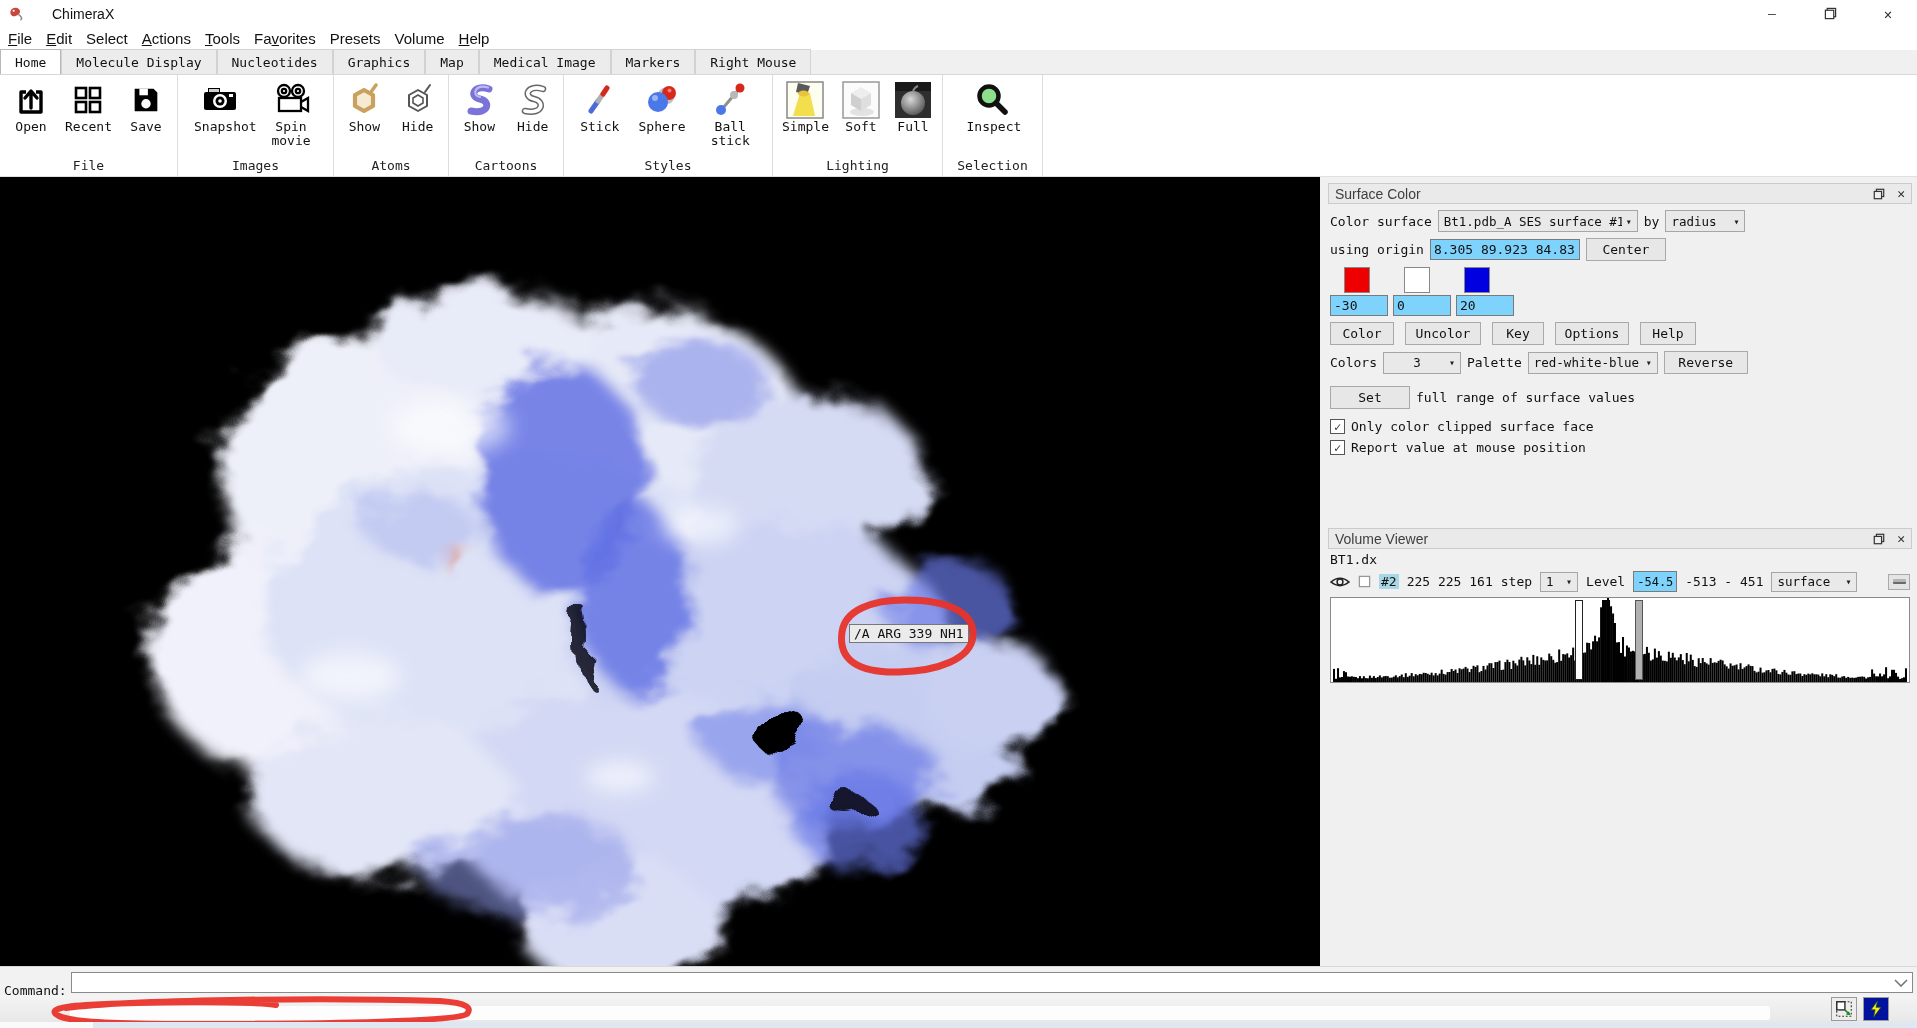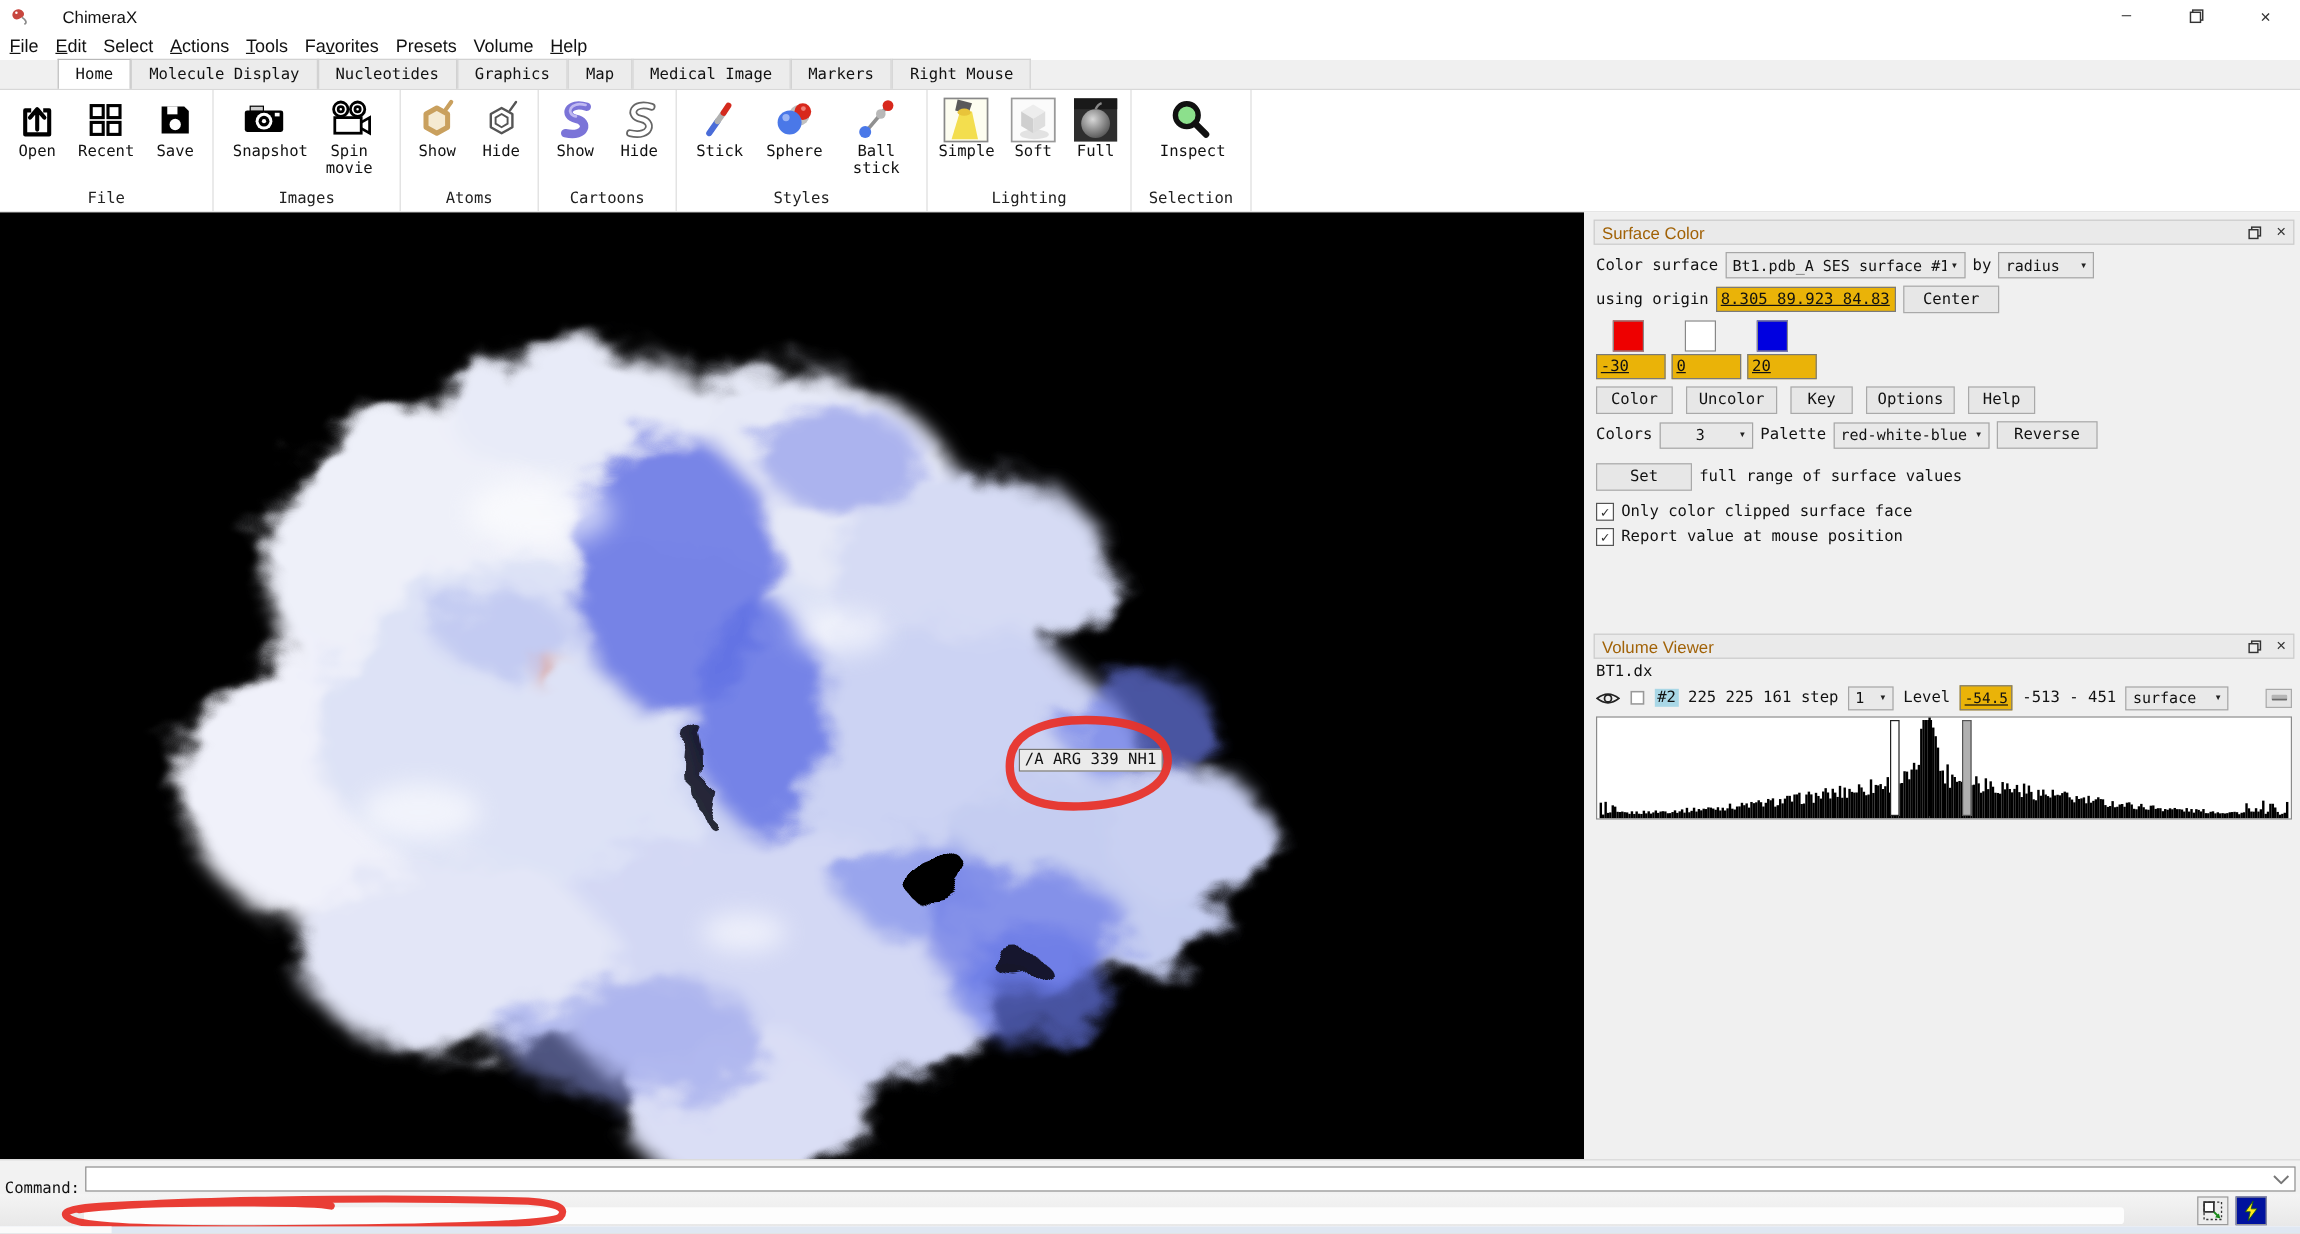--- a/index.html
+++ b/index.html
@@ -20,21 +20,21 @@
            display:flex;align-items:center;font-family:"Liberation Sans",sans-serif;font-size:15px;}
   .menu-item{padding:0 7px;white-space:pre;}
   .menu-item:first-child{padding-left:8px;}
   .u{text-decoration:underline;}
 
   
   .tabbar{position:absolute;left:0;top:50px;width:100%;height:25px;background:#f0f0f0;
           display:flex;align-items:flex-end;border-bottom:1px solid #d8d8d8;}
   .tab{height:25px;display:flex;align-items:center;padding:0 14px;font-size:13px;
        background:#ececec;border:1px solid #d2d2d2;border-bottom:none;white-space:nowrap;}
-  .tab.active{background:#fff;border-color:#b8b8b8;margin-left:48px;}
+  .tab.active{background:#fff;border-color:#b8b8b8;}
 
   
   .toolbar{position:absolute;left:0;top:75px;width:100%;height:102px;background:#fff;
            display:flex;border-bottom:1px solid #e0e0e0;}
   .tb-sec{position:relative;height:100%;border-right:1px solid #dcdcdc;flex:0 0 auto;}
   .tb-row{display:flex;justify-content:space-evenly;align-items:flex-start;padding-top:4px;}
   .tb-btn{display:flex;flex-direction:column;align-items:center;padding:1px 3px;}
   .tb-ico{width:40px;height:40px;display:flex;align-items:center;justify-content:center;}
   .tb-lbl{font-size:13px;line-height:14px;text-align:center;max-width:52px;white-space:pre-wrap;}
   .tb-cap{position:absolute;left:0;right:0;bottom:3px;text-align:center;font-size:13px;color:#222;}
@@ -44,28 +44,28 @@
   .viewport svg.layer{position:absolute;left:0;top:0;width:100%;height:100%;}
   .atom-label{position:absolute;left:849px;top:447px;background:#ebebeb;border:1px solid #777;
               font-size:13px;padding:1px 4px;white-space:nowrap;color:#111;}
 
   
   .sidepanel{position:absolute;left:1320px;top:177px;width:597px;height:789px;background:#f0f0f0;}
   .panel{position:absolute;left:8px;right:5px;background:#f0f0f0;}
   .panel-surface{top:6px;}
   .panel-volume{top:351px;}
   .phead{height:21px;background:#eaeaea;border:1px solid #cbcbcb;display:flex;align-items:center;padding:0 6px;}
-  .ptitle{font-family:"Liberation Sans",sans-serif;font-size:14px;color:#a16207;}
+  .ptitle{font-family:"Liberation Sans",sans-serif;font-size:14px;color:#404040;}
   .phicons{margin-left:auto;display:flex;align-items:center;gap:12px;color:#333;font-size:13px;}
   .prow{display:flex;align-items:center;gap:6px;margin:6px 2px 0 2px;font-size:13px;white-space:nowrap;}
   .combo{display:inline-flex;align-items:center;justify-content:space-between;background:#e9e9e9;
          border:1px solid #a6a6a6;height:22px;padding:0 5px;font-size:12.5px;flex:0 0 auto;}
   .combo-arrow{font-size:10px;margin-left:4px;color:#222;}
-  .tinput{background:#eab308;border:1px solid #7a7a7a;height:21px;display:inline-flex;align-items:center;
-          padding:0 3px;font-size:13px;flex:0 0 auto;overflow:hidden;text-decoration:underline;}
+  .tinput{background:#7dd3fc;border:1px solid #7a7a7a;height:21px;display:inline-flex;align-items:center;
+          padding:0 3px;font-size:13px;flex:0 0 auto;overflow:hidden;}
   .pbtn{background:#e7e7e7;border:1px solid #a9a9a9;height:23px;display:inline-flex;align-items:center;
         justify-content:center;font-size:13px;padding:0 10px;flex:0 0 auto;}
   .swatch{width:26px;height:26px;border:1px solid #888;}
   .cb{width:15px;height:15px;background:#fff;border:1px solid #555;display:inline-flex;
       align-items:center;justify-content:center;font-size:12px;color:#333;flex:0 0 auto;}
   .hl{background:#a9d7e6;padding:0 2px;}
 
   .histogram{position:relative;margin:5px 2px 0 2px;height:86px;background:#fff;border:1px solid #8a8a8a;}
   .histogram svg{position:absolute;left:0;top:0;width:100%;height:100%;}
   .hmark{position:absolute;top:2px;bottom:2px;width:8px;border:1px solid #222;}

